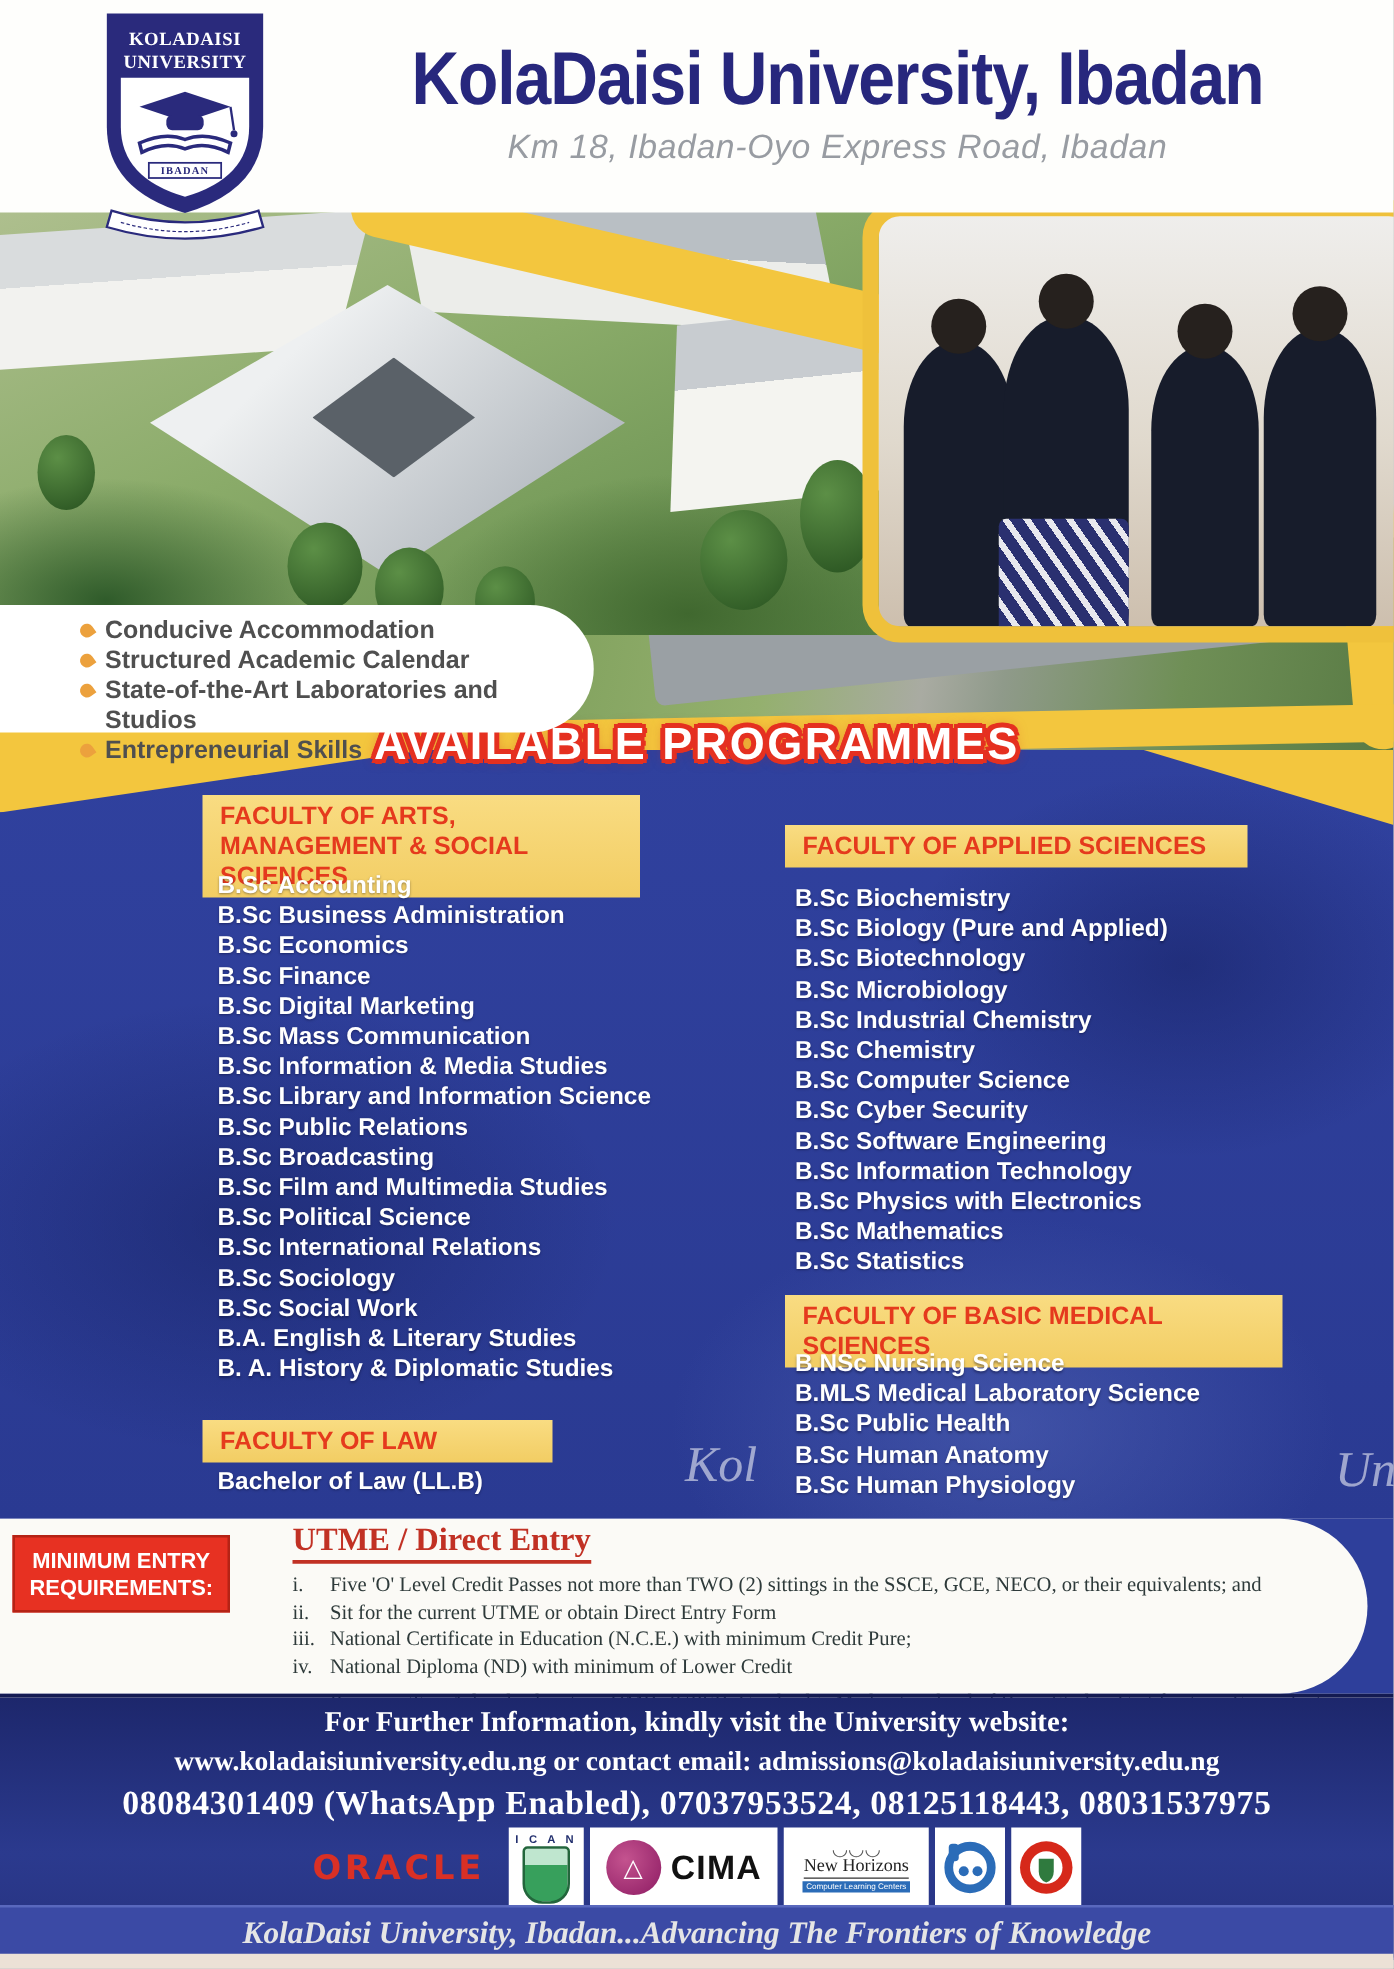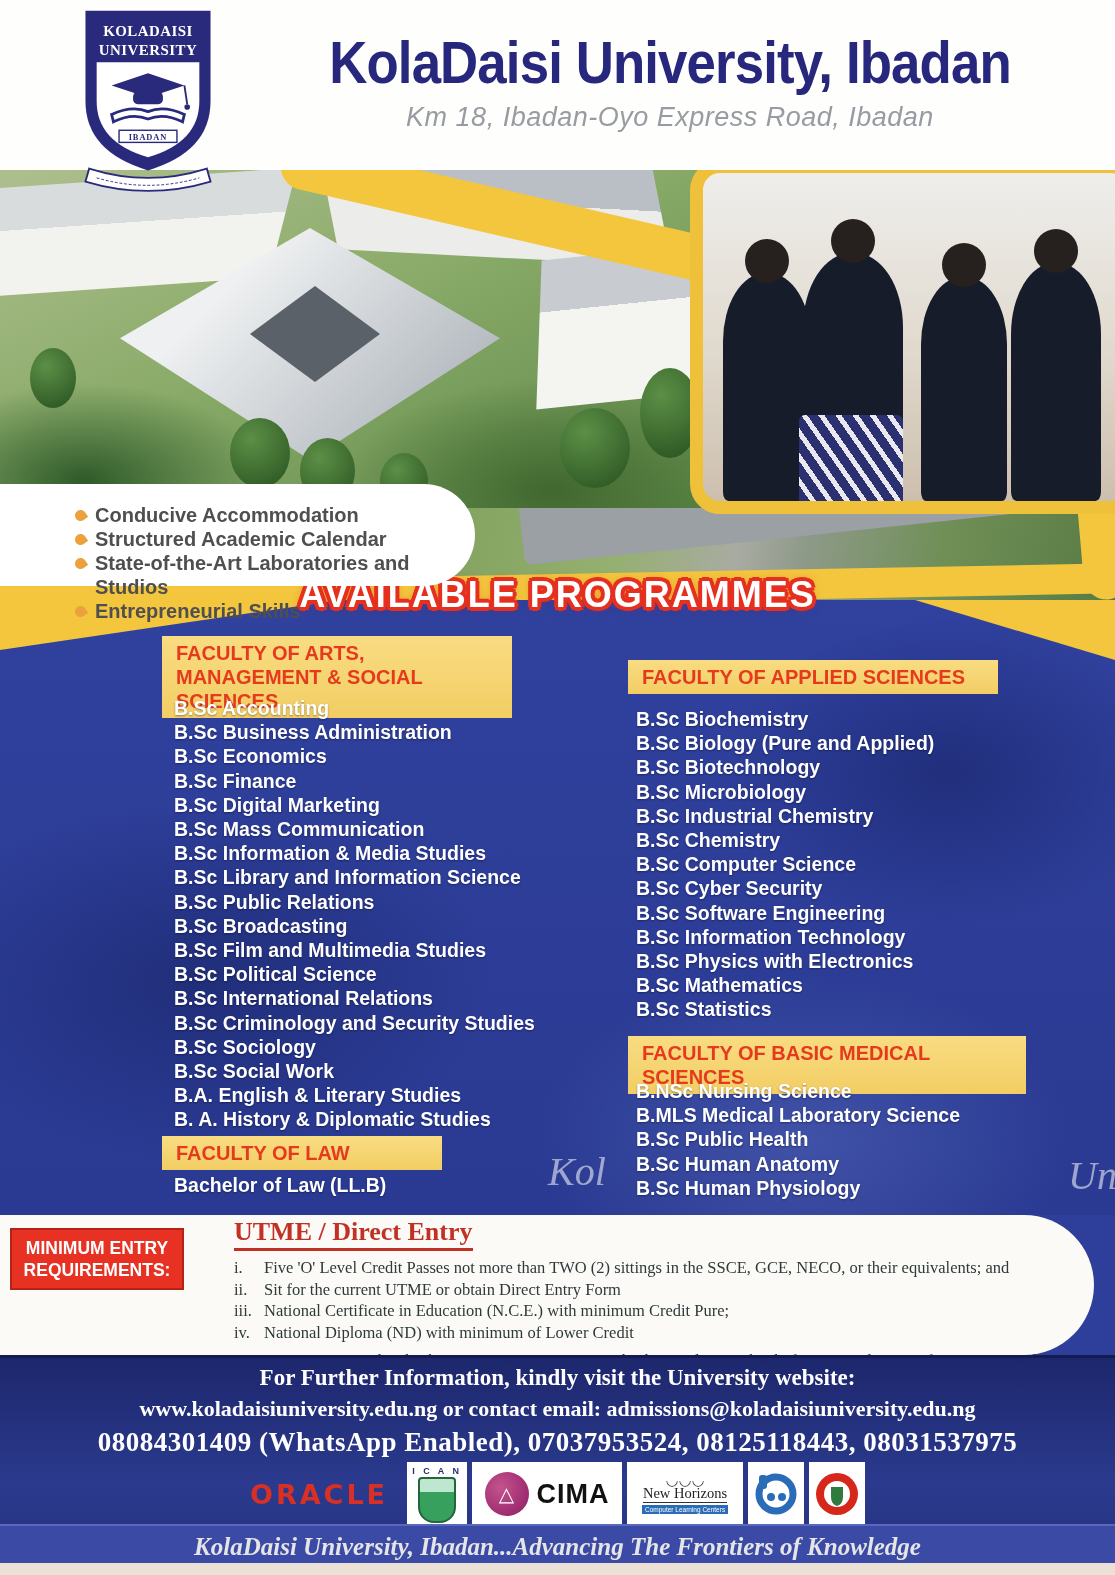--- a/index.html
+++ b/index.html
@@ -50,21 +50,21 @@
     background:repeating-linear-gradient(55deg,#2a3070 0 9px,#e8e8ee 9px 14px);}
 
   .swoosh{background:#f3c63e;z-index:2;}
   .sw1{left:275px;top:195px;width:500px;height:46px;border-radius:30px;transform:rotate(13deg);}
   .sw2{left:1072px;top:290px;width:46px;height:310px;border-radius:24px;transform:rotate(-5deg);}
   .sw3{left:-10px;top:574px;width:1140px;height:30px;transform:rotate(-1.1deg);}
 
   
   .features-box{left:-30px;top:484px;width:505px;height:102px;background:#fff;z-index:4;
     border-radius:0 56px 56px 0;padding:8px 0 0 92px;box-sizing:border-box;}
-  .features-list{margin:11px;padding:0;list-style:none;}
+  .features-list{margin:0;padding:0;list-style:none;}
   .features-list li{position:relative;font-weight:bold;font-size:20px;line-height:24px;color:#4f4f4f;padding-left:22px;}
   .features-list li::before{content:"";position:absolute;left:2px;top:7px;width:11px;height:11px;
     background:#eca13d;border-radius:50% 50% 50% 0;transform:rotate(-125deg);}
 
   
   .programmes{left:0;top:600px;width:1115px;height:615px;z-index:3;
     background:
       radial-gradient(ellipse 320px 220px at 85% 28%, rgba(16,26,86,.45), rgba(16,26,86,0) 70%),
       radial-gradient(ellipse 420px 260px at 18% 62%, rgba(14,24,78,.40), rgba(14,24,78,0) 70%),
       radial-gradient(ellipse 380px 240px at 72% 88%, rgba(90,110,190,.45), rgba(90,110,190,0) 70%),
@@ -224,21 +224,20 @@
         <li>B.Sc Finance</li>
         <li>B.Sc Digital Marketing</li>
         <li>B.Sc Mass Communication</li>
         <li>B.Sc Information &amp; Media Studies</li>
         <li>B.Sc Library and Information Science</li>
         <li>B.Sc Public Relations</li>
         <li>B.Sc Broadcasting</li>
         <li>B.Sc Film and Multimedia Studies</li>
         <li>B.Sc Political Science</li>
         <li>B.Sc International Relations</li>
-        <li>B.Sc Criminology and Security Studies</li>
         <li>B.Sc Sociology</li>
         <li>B.Sc Social Work</li>
         <li>B.A. English &amp; Literary Studies</li>
         <li>B. A. History &amp; Diplomatic Studies</li>
       </ul>
 
     <div class="fac-box fac-law">FACULTY OF LAW</div>
     <div class="abs law-item prog-single">Bachelor of Law (LL.B)</div>
 
     <div class="fac-box fac-applied">FACULTY OF APPLIED SCIENCES</div>

